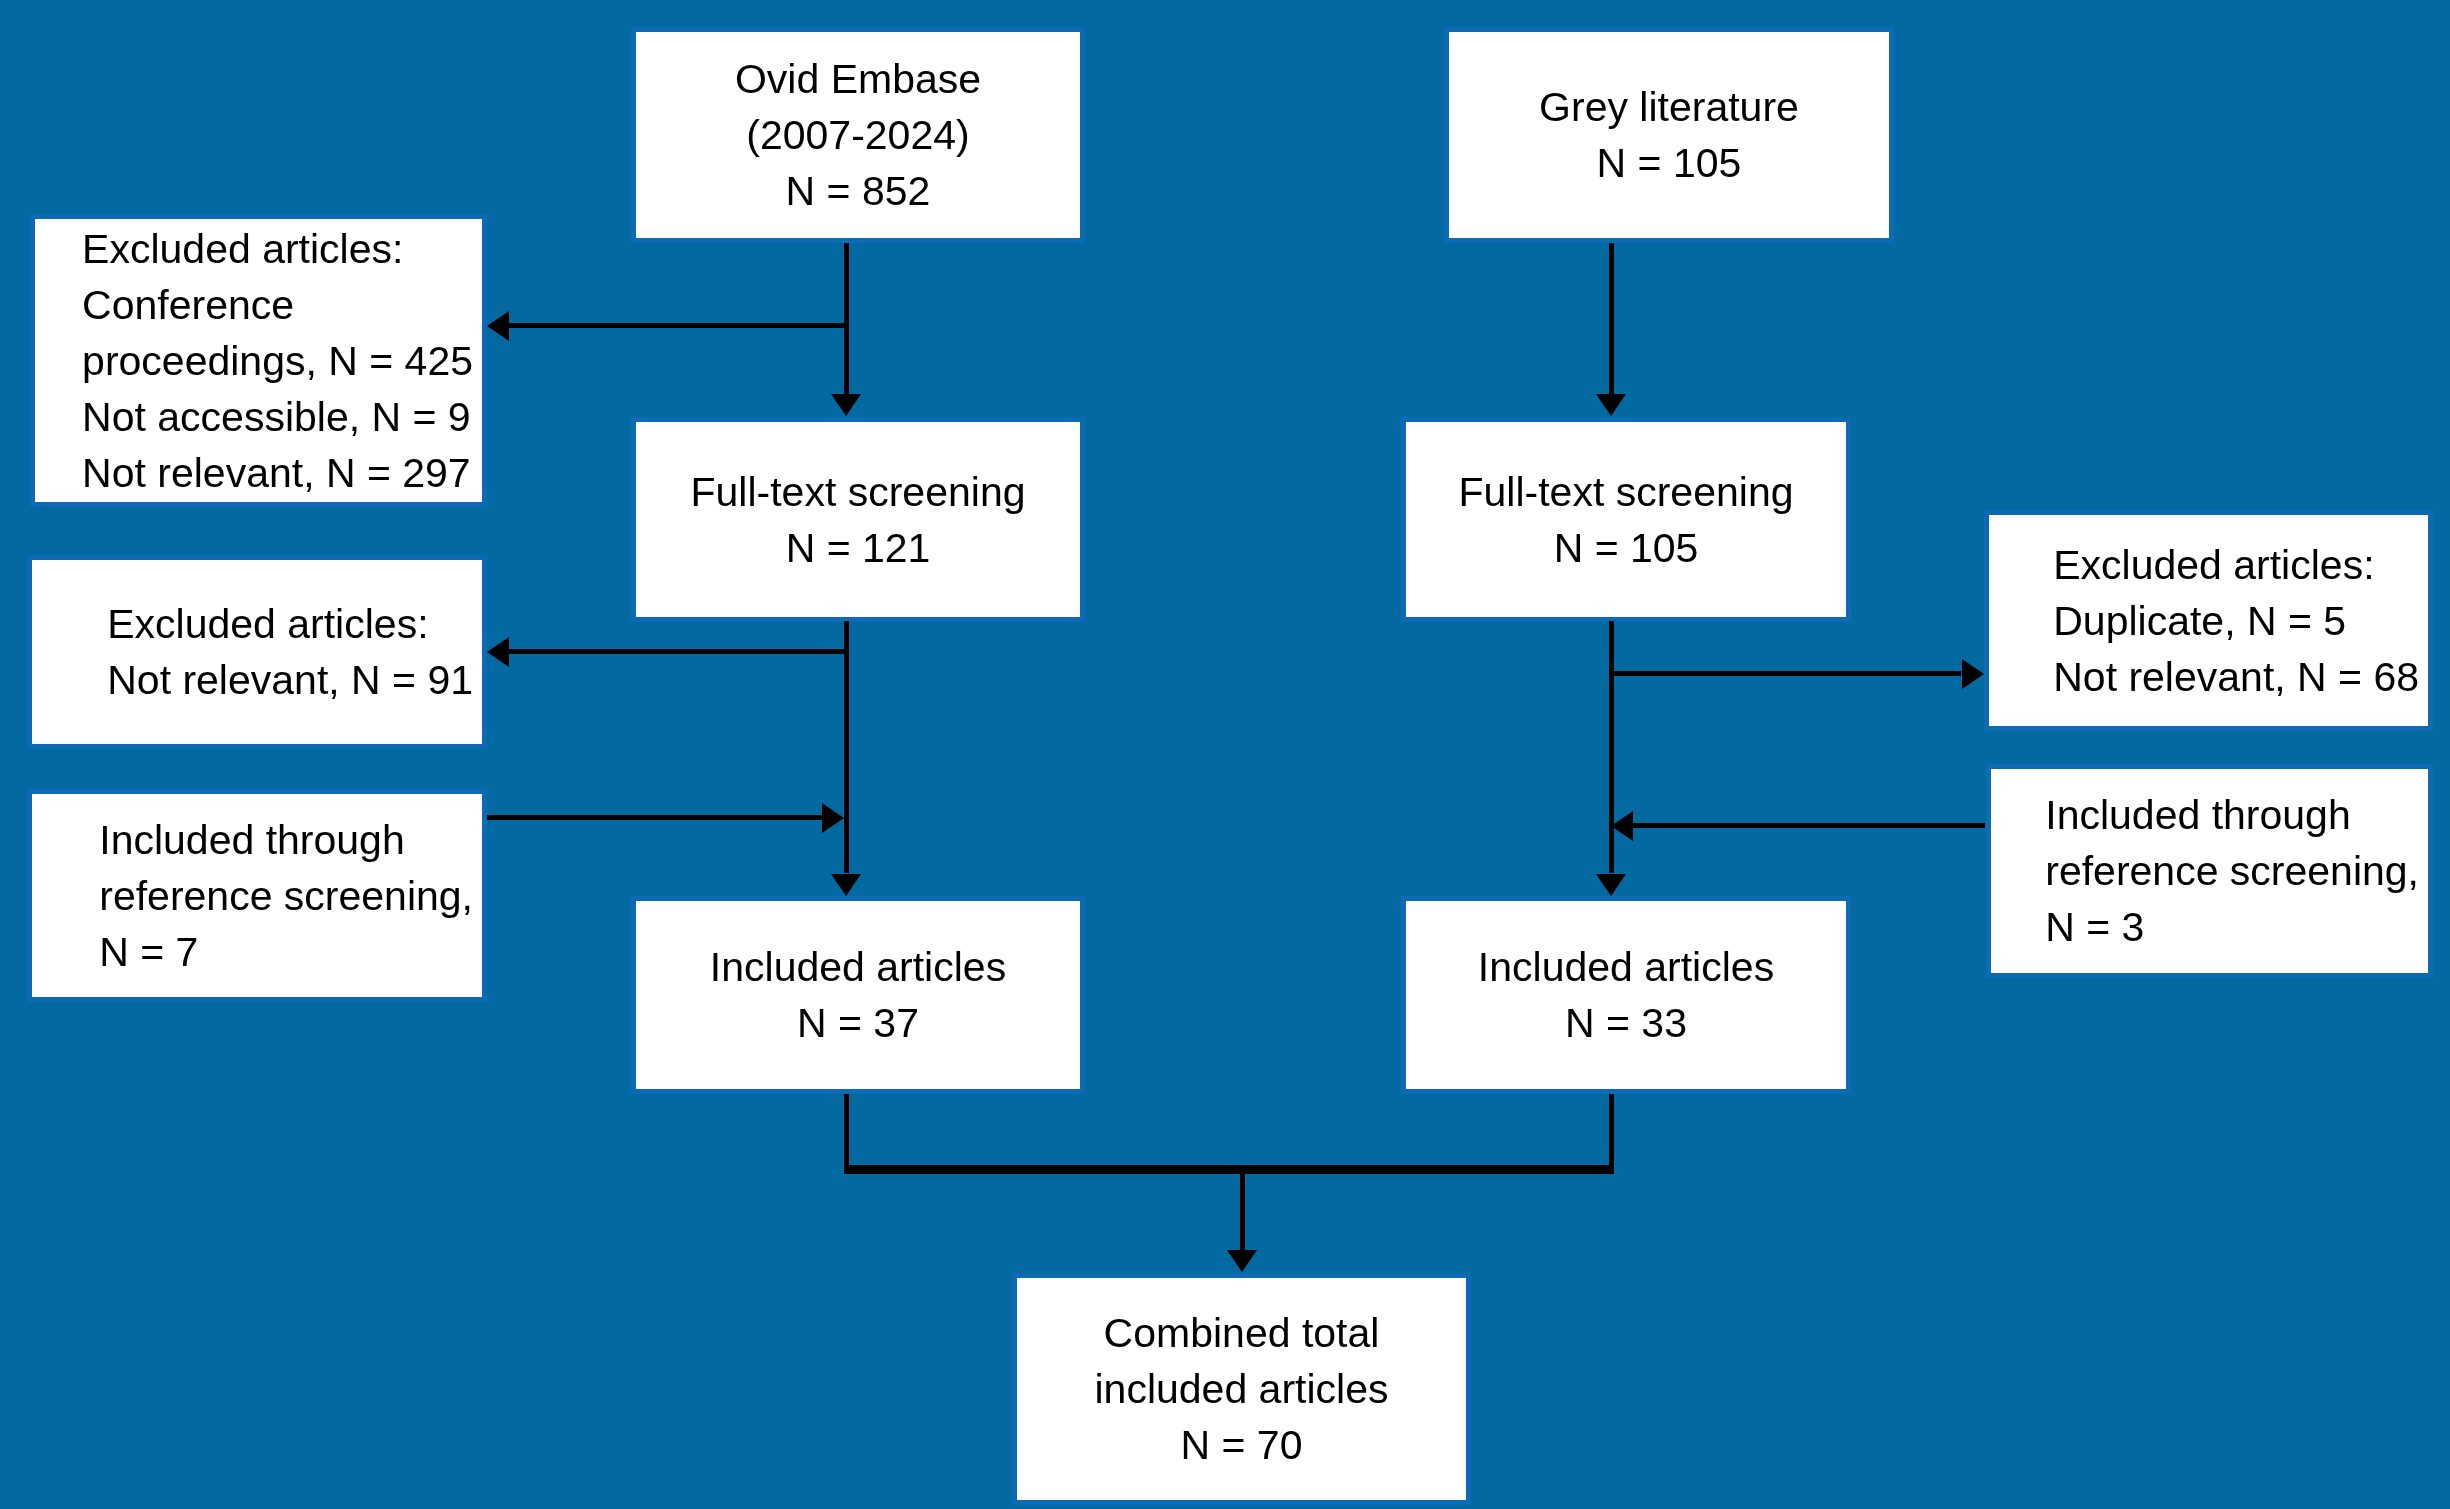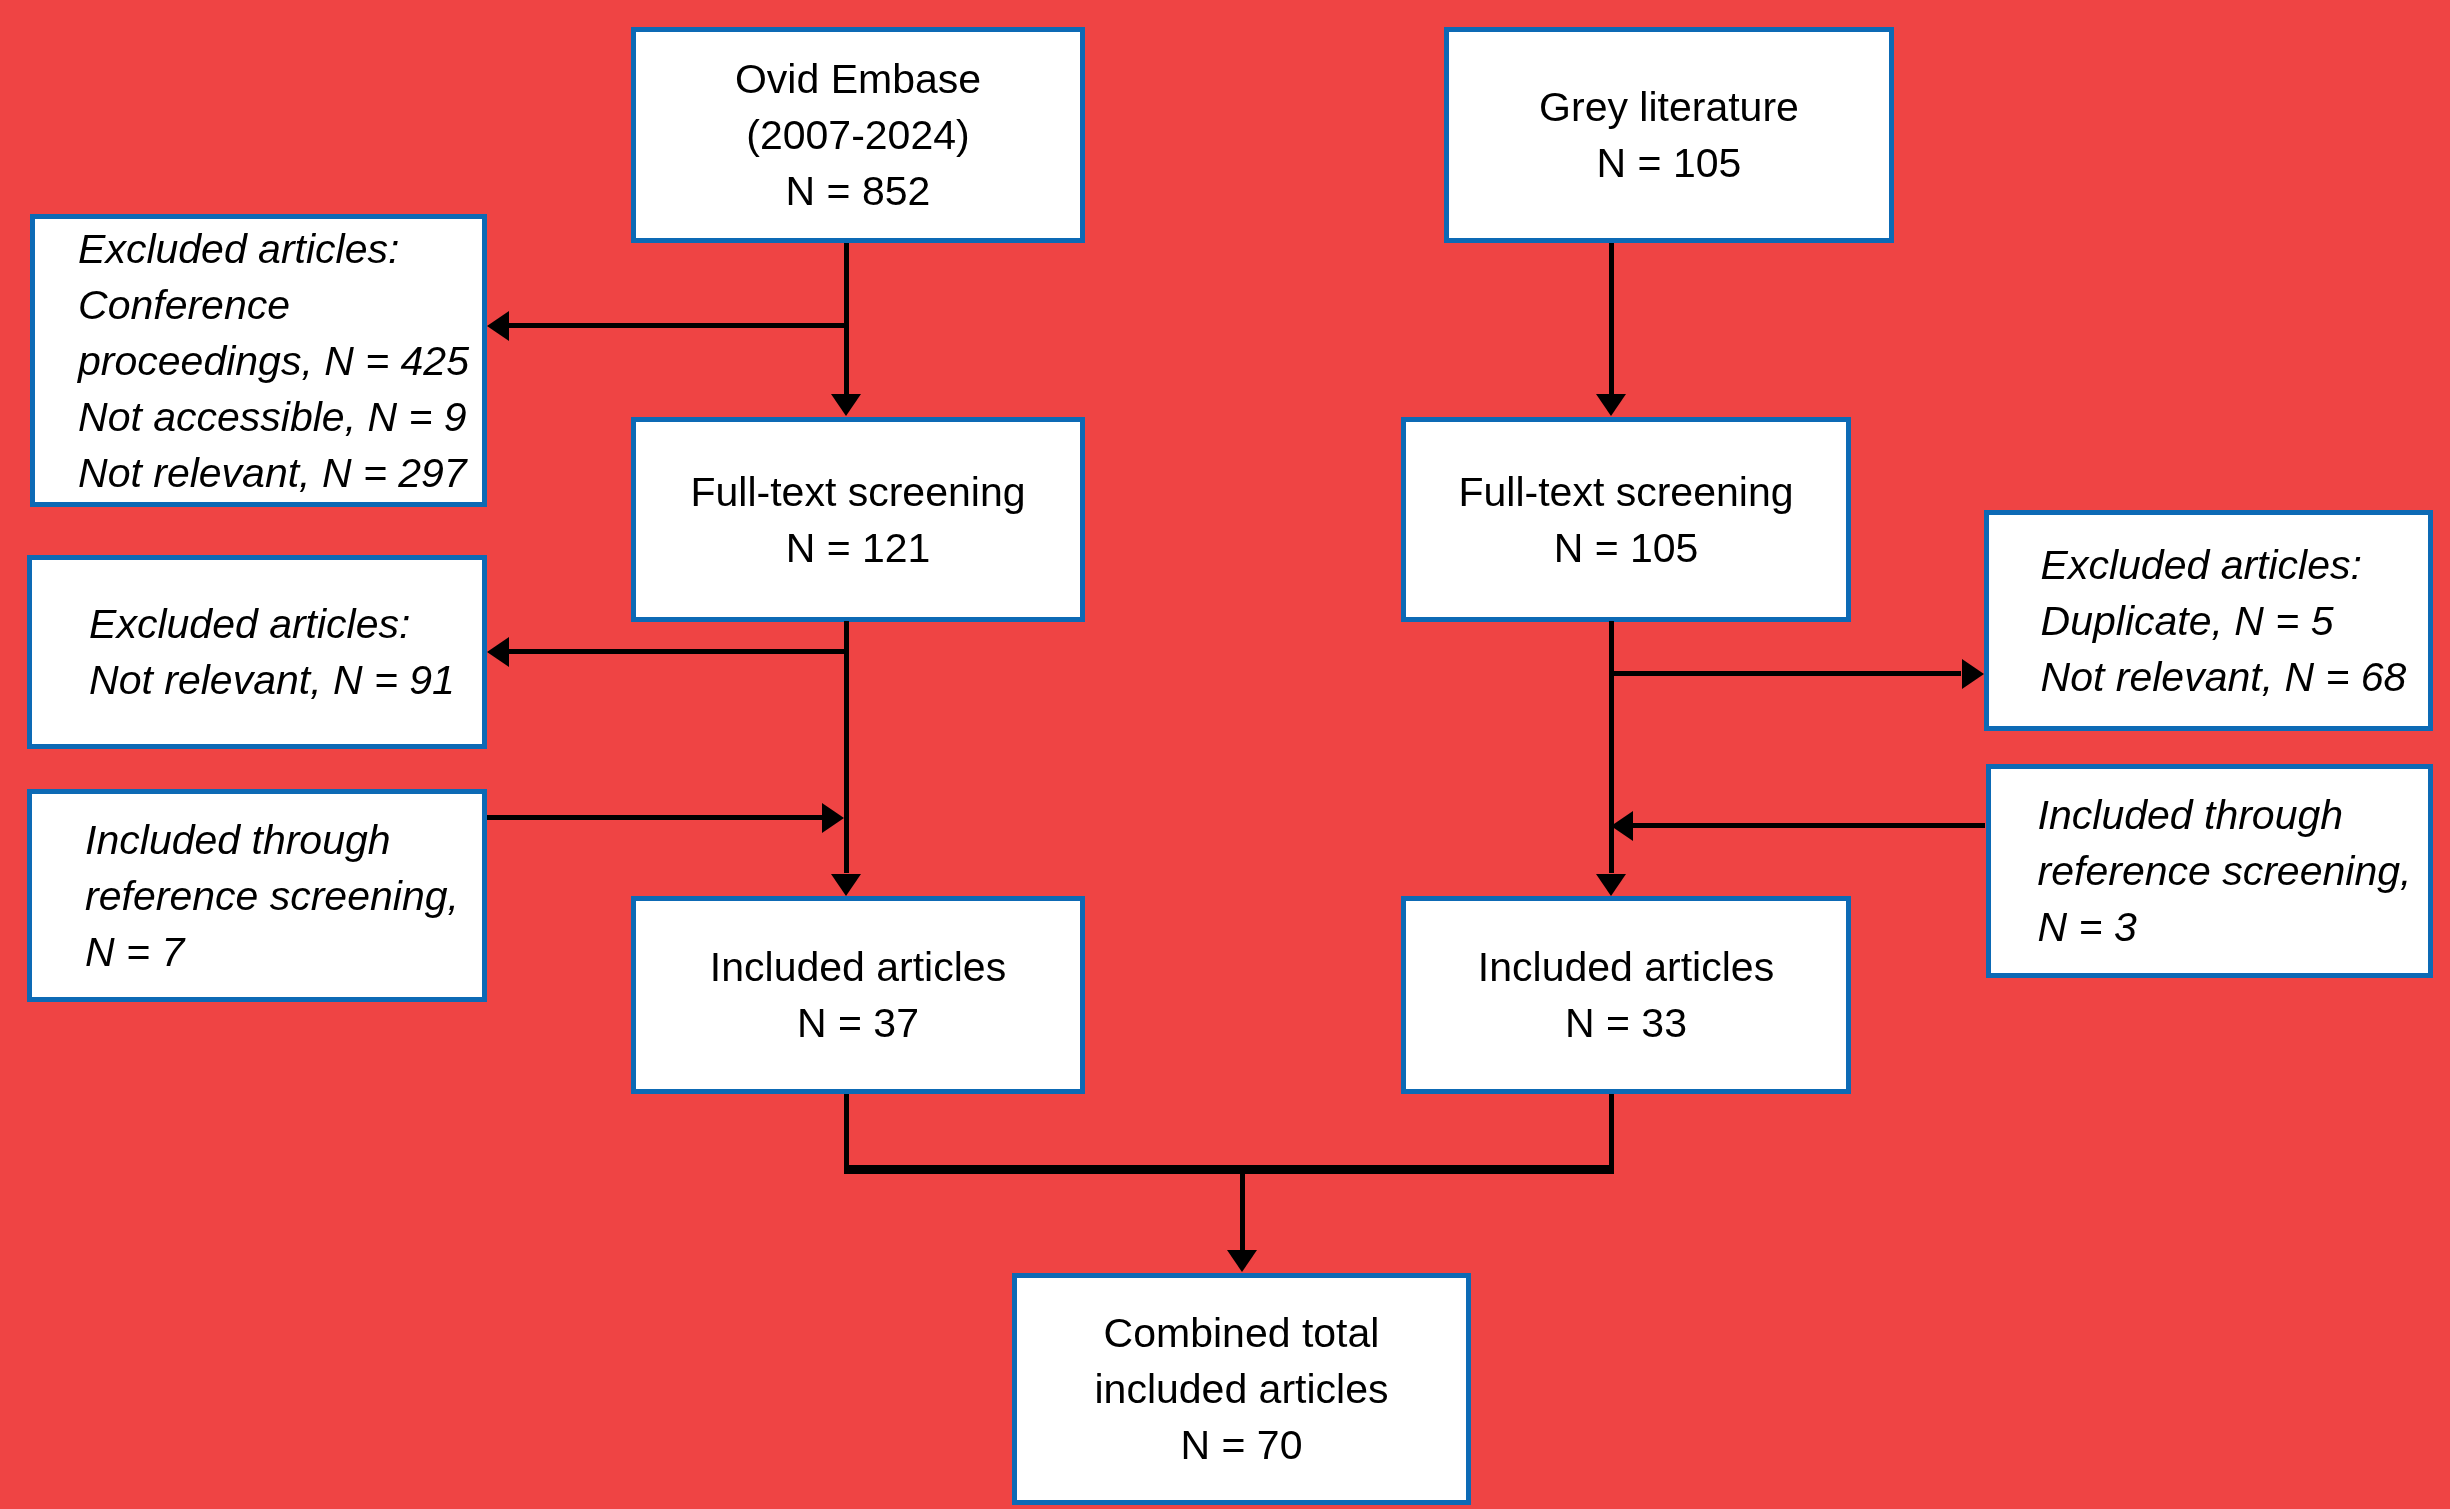--- a/index.html
+++ b/index.html
@@ -11,41 +11,40 @@
     width: 2450px;
     height: 1509px;
     position: relative;
     font-family: "Liberation Sans", "DejaVu Sans", sans-serif;
   }
   #canvas {
     position: absolute;
     left: 0; top: 0;
     width: 2450px;
     height: 1509px;
-    background: #ef4444;
+    background: #0369a1;
   }
   .node {
     position: absolute;
     box-sizing: border-box;
     border: 5px solid #0d6ab5;
     background: #ffffff;
     display: flex;
     align-items: center;
     justify-content: center;
     color: #000000;
     font-size: 41px;
     line-height: 56px;
   }
   .node .label {
     white-space: pre-line;
     text-align: center;
   }
   .node.side {
-    justify-content: center;
-    font-style: italic;
+    justify-content: flex-end;
   }
   .node.side .label {
     text-align: left;
     padding-left: 39px;
     padding-right: 9px;
   }
   .v {
     position: absolute;
     width: 5px;
     background: #000000;

